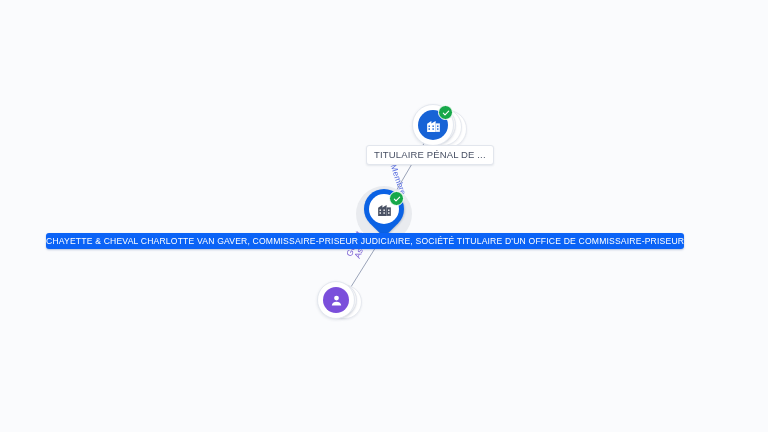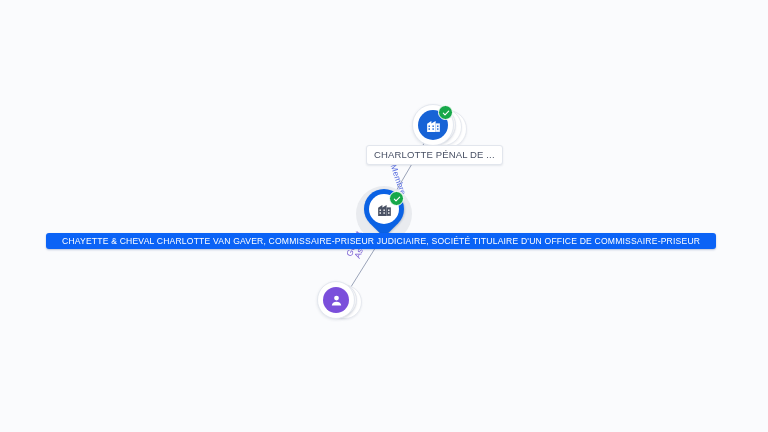--- a/index.html
+++ b/index.html
@@ -218,21 +218,21 @@
     position: absolute;
     left: 46px;
     top: 233px;
     height: 16px;
     line-height: 16px;
     background: #0b63f6;
     border-radius: 3px;
     color: #ffffff;
     font-size: 8.6px;
     letter-spacing: 0.18px;
-    padding: 0 16px;
+    padding: 0 0;
     white-space: nowrap;
     z-index: 9;
     box-shadow: 0 1px 2px rgba(20,50,120,0.28);
     font-weight: 400;
   }
 </style>
 </head>
 <body>
 
 <div id="graph-canvas">
@@ -266,21 +266,21 @@
         </svg>
       </div>
     </div>
     <div class="badge-check">
       <svg width="8" height="8" viewBox="0 0 24 24">
         <path d="M4 12.5l5 5L20 6.5" fill="none" stroke="#ffffff" stroke-width="3.4" stroke-linecap="round" stroke-linejoin="round"></path>
       </svg>
     </div>
   </div>
 
-  <div class="node-label" id="label-groupement">CHARLOTTE PÉNAL DE ...</div>
+  <div class="node-label" id="label-groupement">TITULAIRE PÉNAL DE ...</div>
 
   <div class="node" id="node-center">
     <div class="pin-halo"></div>
     <div class="pin-shape"></div>
     <div class="pin-inner">
       <svg width="17" height="17" viewBox="0 0 24 24">
         <path d="M3 21V9.5L9 5.5V9l6-3.5V21H3z" fill="#4a5264"></path>
         <path d="M15 9h6v12h-6V9z" fill="#4a5264"></path>
         <rect x="5" y="12" width="2" height="2" fill="#ffffff"></rect>
         <rect x="5" y="16" width="2" height="2" fill="#ffffff"></rect>

